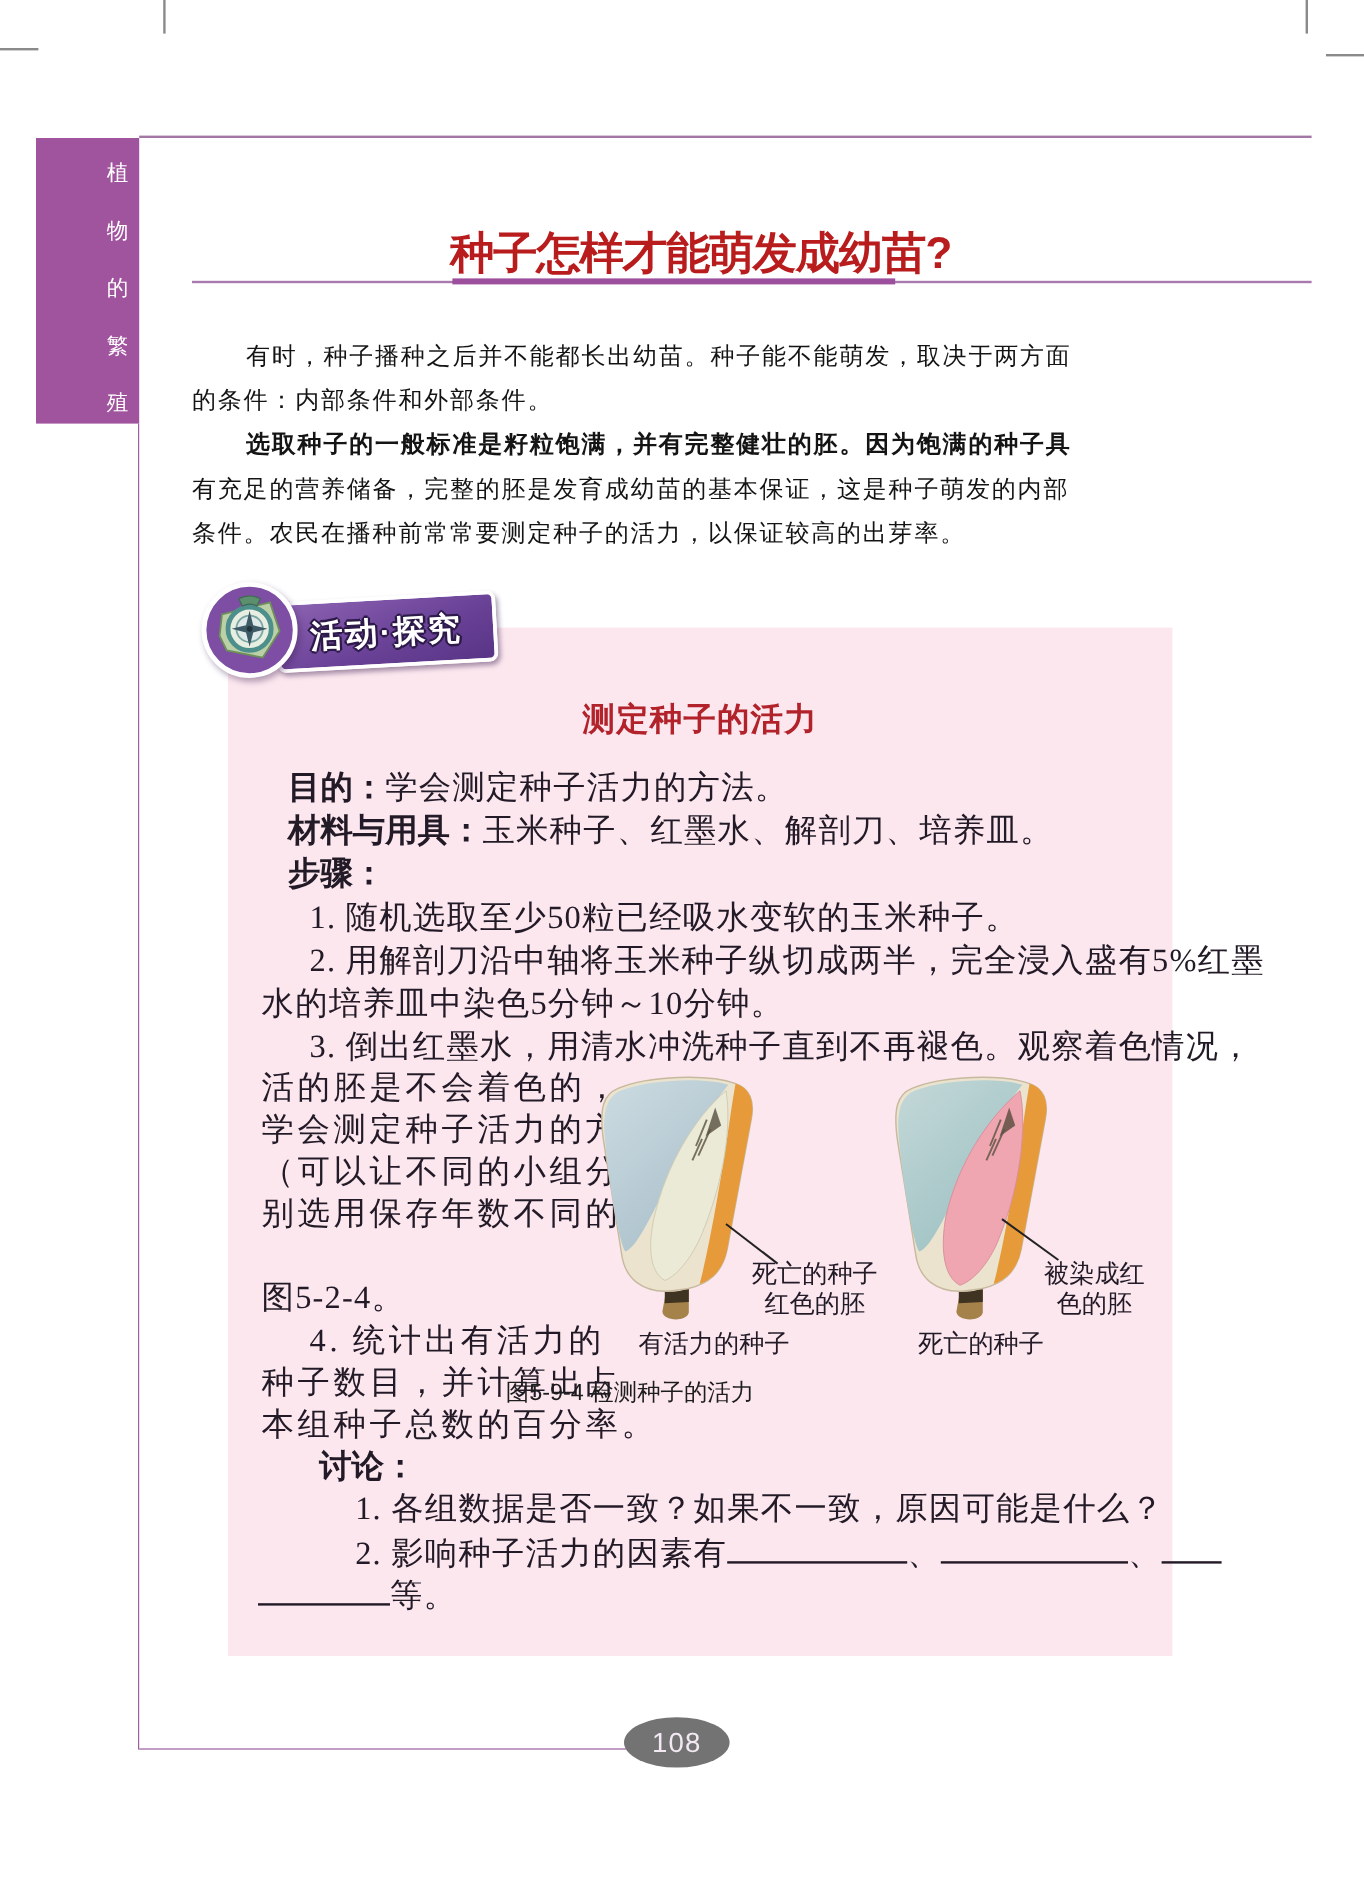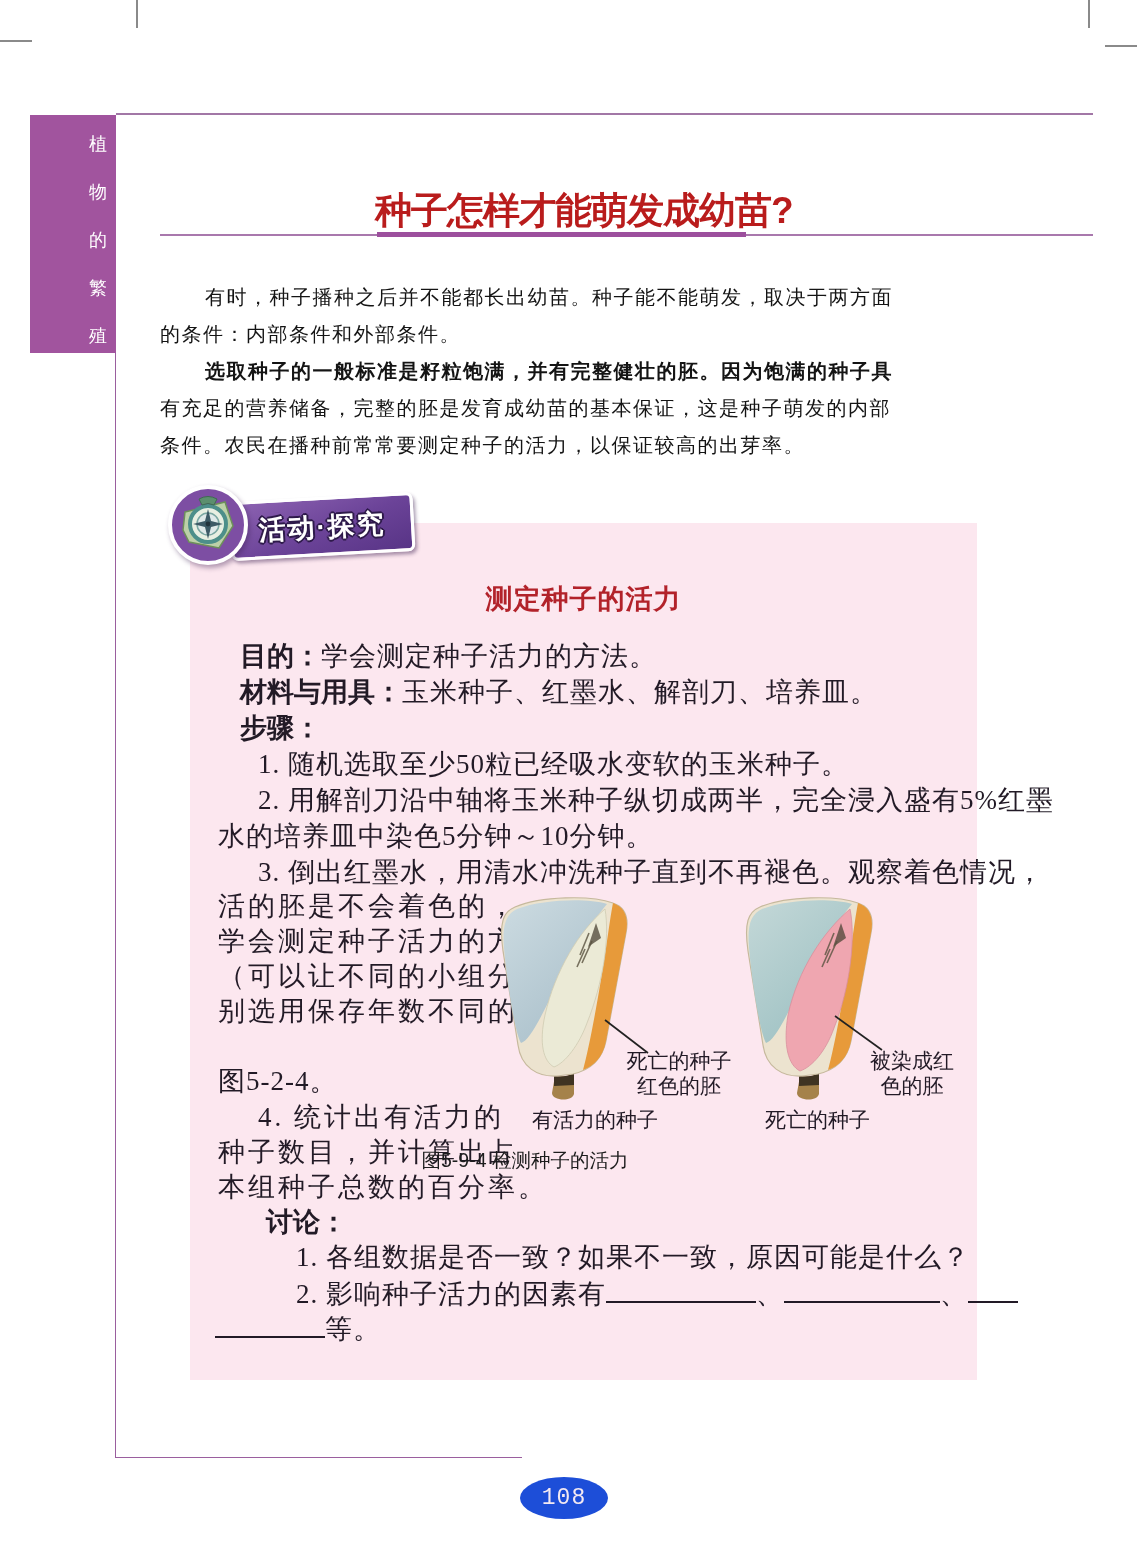--- a/index.html
+++ b/index.html
@@ -40,23 +40,23 @@
   .boxline{font-size:27px;line-height:31px;color:#221a26;letter-spacing:1px;z-index:2;}
   .boxlabel{font-weight:bold;font-family:"Liberation Sans",sans-serif;letter-spacing:0;}
   .narrow{letter-spacing:3px;}
   .blank{display:inline-block;border-bottom:2.2px solid #221a26;height:24px;}
   
   .fig-label{font-size:21px;line-height:25px;color:#221a26;text-align:center;z-index:3;}
   .fig-caption{font-size:21px;color:#221a26;text-align:right;z-index:3;}
   .figref{font-size:19.5px;color:#1d1d1d;font-family:"Liberation Sans",sans-serif;z-index:3;}
   
   .footrule{left:116px;top:1456.5px;width:406px;height:1.5px;background:#9a5f9e;}
-  .pagenum{left:520px;top:1477px;width:88px;height:42px;border-radius:50%;background:#1d4ed8;
+  .pagenum{left:520px;top:1431px;width:88px;height:42px;border-radius:50%;background:#737373;
     color:#f3e9f2;display:flex;align-items:center;justify-content:center;font-size:23px;
-    font-family:Liberation Mono, monospace;letter-spacing:1px;}
+    font-family:Liberation Sans, sans-serif;letter-spacing:1px;}
   svg{display:block;}
 </style>
 </head>
 <body>
 
 <div class="page">
 
   <div class="abs cropmark" style="left:136px;top:0;width:2px;height:28px;"></div>
   <div class="abs cropmark" style="left:0;top:40px;width:32px;height:2px;"></div>
   <div class="abs cropmark" style="left:1088px;top:0;width:2px;height:28px;"></div>

